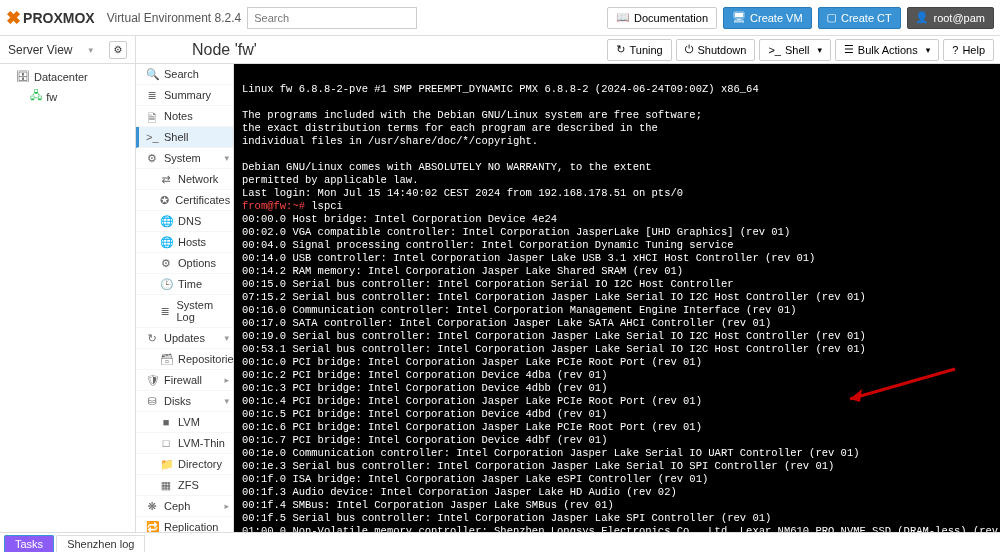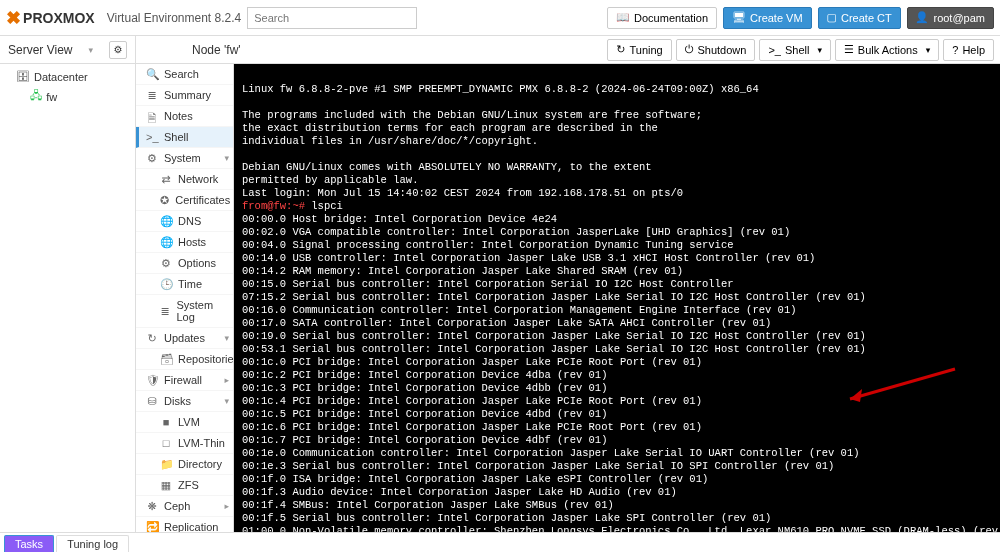--- a/index.html
+++ b/index.html
@@ -10,21 +10,21 @@
 .logo-text { letter-spacing: 0px; }
 .ve-text { font-weight: normal; font-size: 12px; color: #555; margin-left: 12px; }
 .search-box { width: 170px; height: 22px; border: 1px solid #ccc; padding: 0 6px; font-size: 11px; }
 .topbar-spacer { flex: 1; }
 .btn { height: 22px; padding: 0 8px; border: 1px solid #ccc; background: #fff; font-size: 11px; cursor: pointer; display: inline-flex; align-items: center; gap: 4px; border-radius: 2px; }
 .btn.blue { background: #3892d4; color: #fff; border-color: #2a7ab8; }
 .btn.dark { background: #555; color: #fff; border-color: #444; }
 .subbar { height: 28px; background: #fff; border-bottom: 1px solid #ddd; display: flex; align-items: center; gap: 48px; }
 .serverview { width: 136px; border-right: 1px solid #ddd; height: 100%; display: flex; align-items: center; padding: 0 8px; justify-content: space-between; }
 .gearbtn { width: 18px; height: 18px; border: 1px solid #ccc; background: #fff; display: flex; align-items: center; justify-content: center; font-size: 10px; cursor: pointer; border-radius: 2px;}
-.nodepath { flex: 1; padding: 0 8px; font-size: 12px; display:flex; align-items:center; height:100%;}
+.nodepath { flex: 1; padding: 0 8px; font-size: 16px; display:flex; align-items:center; height:100%;}
 .nodebtns { display: flex; gap: 4px; padding-right: 6px; align-items:center; height:100%;}
 .btn.split::after { content: "▾"; margin-left: 4px; font-size: 9px; }
 .main { display: flex; height: calc(554px - 36px - 28px - 22px); }
 .tree { width: 136px; border-right: 1px solid #ddd; background: #fff; padding: 4px 2px; }
 .tree-item { padding: 2px 4px 2px 14px; font-size: 11px; display: flex; align-items: center; gap: 4px; cursor: pointer; }
 .tree-item.indent { padding-left: 28px; }
 .sidenav { width: 98px; border-right: 1px solid #ddd; background: #fff; overflow-y: auto; }
 .sidenav-item { padding: 4px 6px 4px 10px; font-size: 11px; display: flex; align-items: center; gap: 6px; cursor: pointer; border-bottom: 1px solid #f5f5f5; position: relative; }
 .sidenav-item.header { font-weight: normal; }
 .sidenav-item.sub { padding-left: 24px; }
@@ -232,34 +232,34 @@
 <span>00:1c.0 PCI bridge: Intel Corporation Jasper Lake PCIe Root Port (rev 01)</span>
 <span>00:1c.2 PCI bridge: Intel Corporation Device 4dba (rev 01)</span>
 <span>00:1c.3 PCI bridge: Intel Corporation Device 4dbb (rev 01)</span>
 <span>00:1c.4 PCI bridge: Intel Corporation Jasper Lake PCIe Root Port (rev 01)</span>
 <span>00:1c.5 PCI bridge: Intel Corporation Device 4dbd (rev 01)</span>
 <span>00:1c.6 PCI bridge: Intel Corporation Jasper Lake PCIe Root Port (rev 01)</span>
 <span>00:1c.7 PCI bridge: Intel Corporation Device 4dbf (rev 01)</span>
 <span>00:1e.0 Communication controller: Intel Corporation Jasper Lake Serial IO UART Controller (rev 01)</span>
 <span>00:1e.3 Serial bus controller: Intel Corporation Jasper Lake Serial IO SPI Controller (rev 01)</span>
 <span>00:1f.0 ISA bridge: Intel Corporation Jasper Lake eSPI Controller (rev 01)</span>
-<span>00:1f.3 Audio device: Intel Corporation Jasper Lake HD Audio (rev 01)</span>
+<span>00:1f.3 Audio device: Intel Corporation Jasper Lake HD Audio (rev 02)</span>
 <span>00:1f.4 SMBus: Intel Corporation Jasper Lake SMBus (rev 01)</span>
 <span>00:1f.5 Serial bus controller: Intel Corporation Jasper Lake SPI Controller (rev 01)</span>
 <span>01:00.0 Non-Volatile memory controller: Shenzhen Longsys Electronics Co., Ltd. Lexar NM610 PRO NVME SSD (DRAM-less) (rev 01)</span>
 
 
 
 
 
 
 
 <svg class="arrow" viewBox="0 0 120 40">
         <line x1="115" y1="5" x2="10" y2="35" stroke="#c00" stroke-width="3"></line>
         <polygon points="10,35 22,25 20,38" fill="#c00"></polygon>
       </svg>
   </div>
 </div>
 
 <div class="bottombar">
   <div class="tab active">Tasks</div>
-  <div class="tab">Tuning log</div>
+  <div class="tab">Shenzhen log</div>
 </div>
 
 </body></html>

